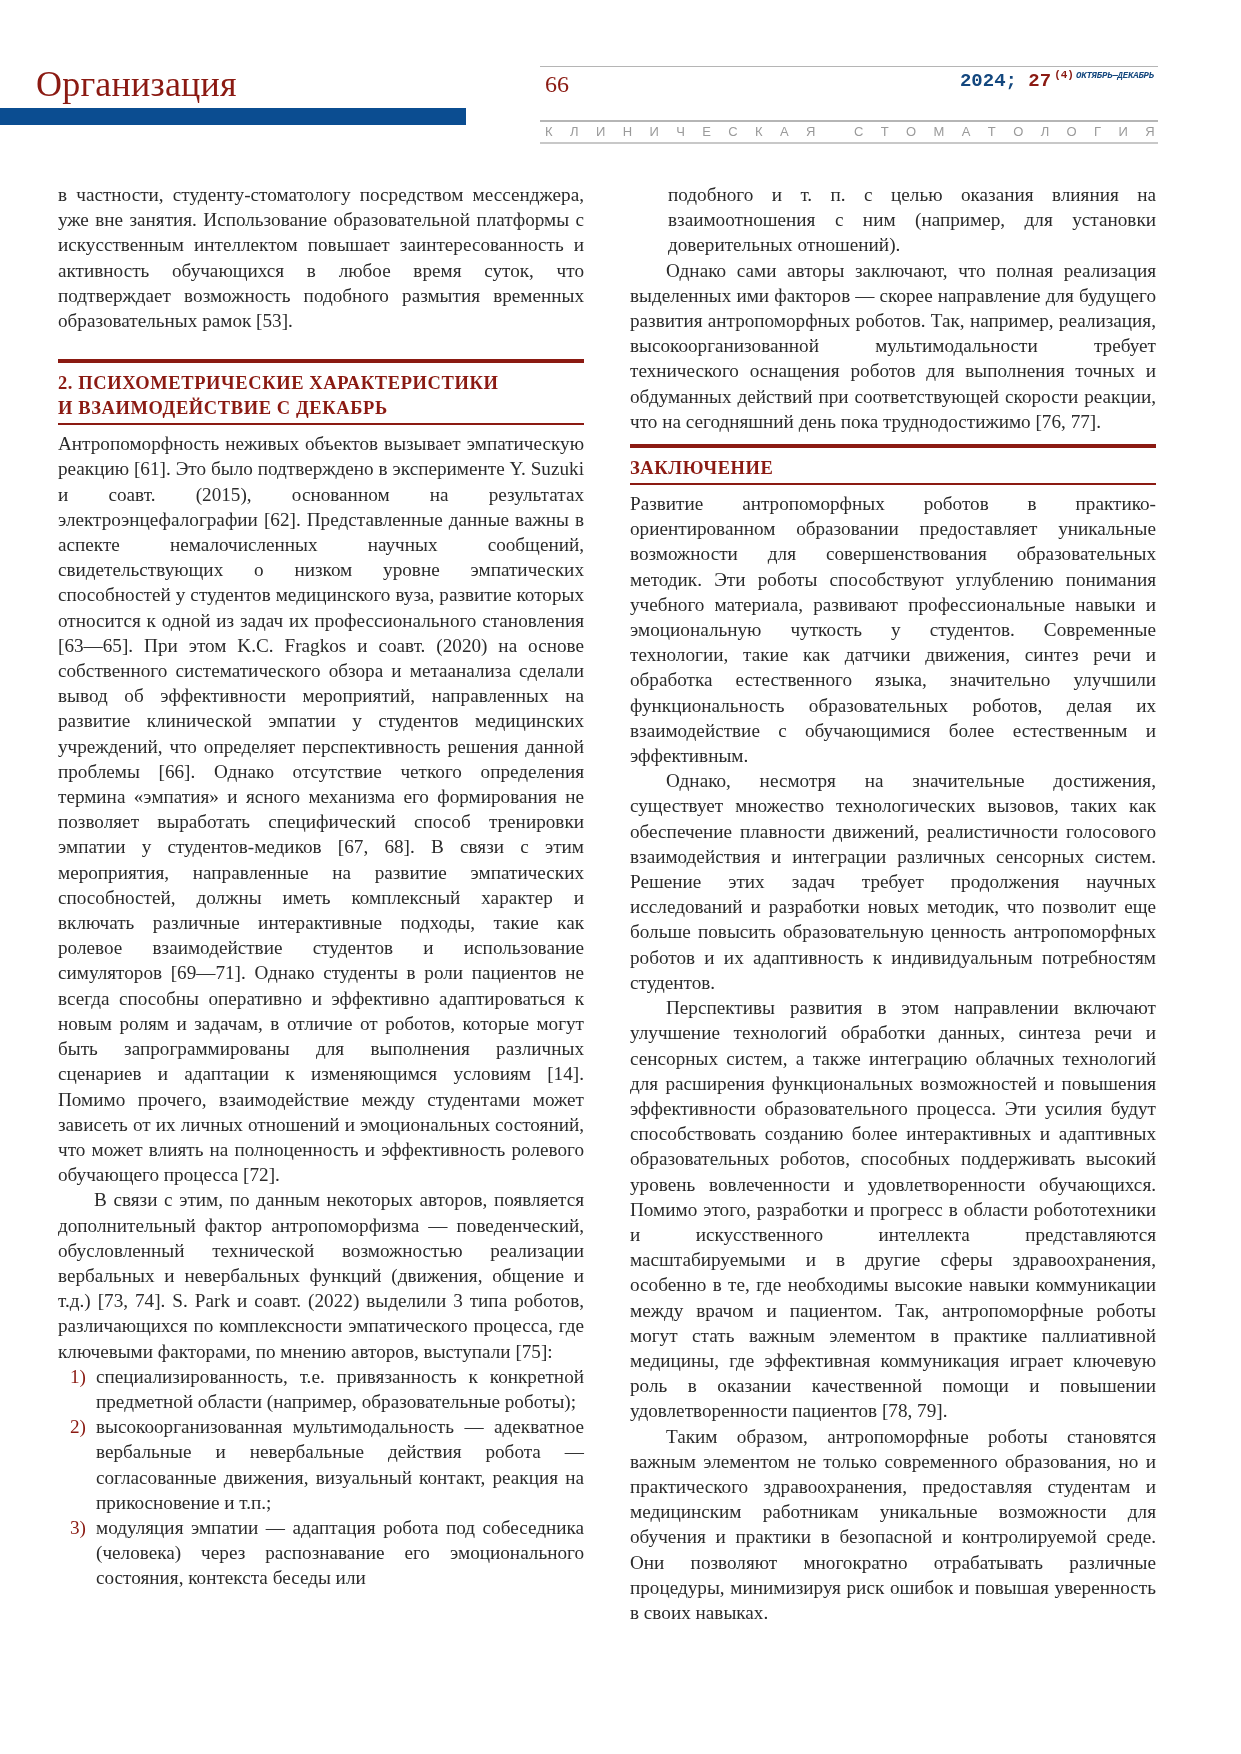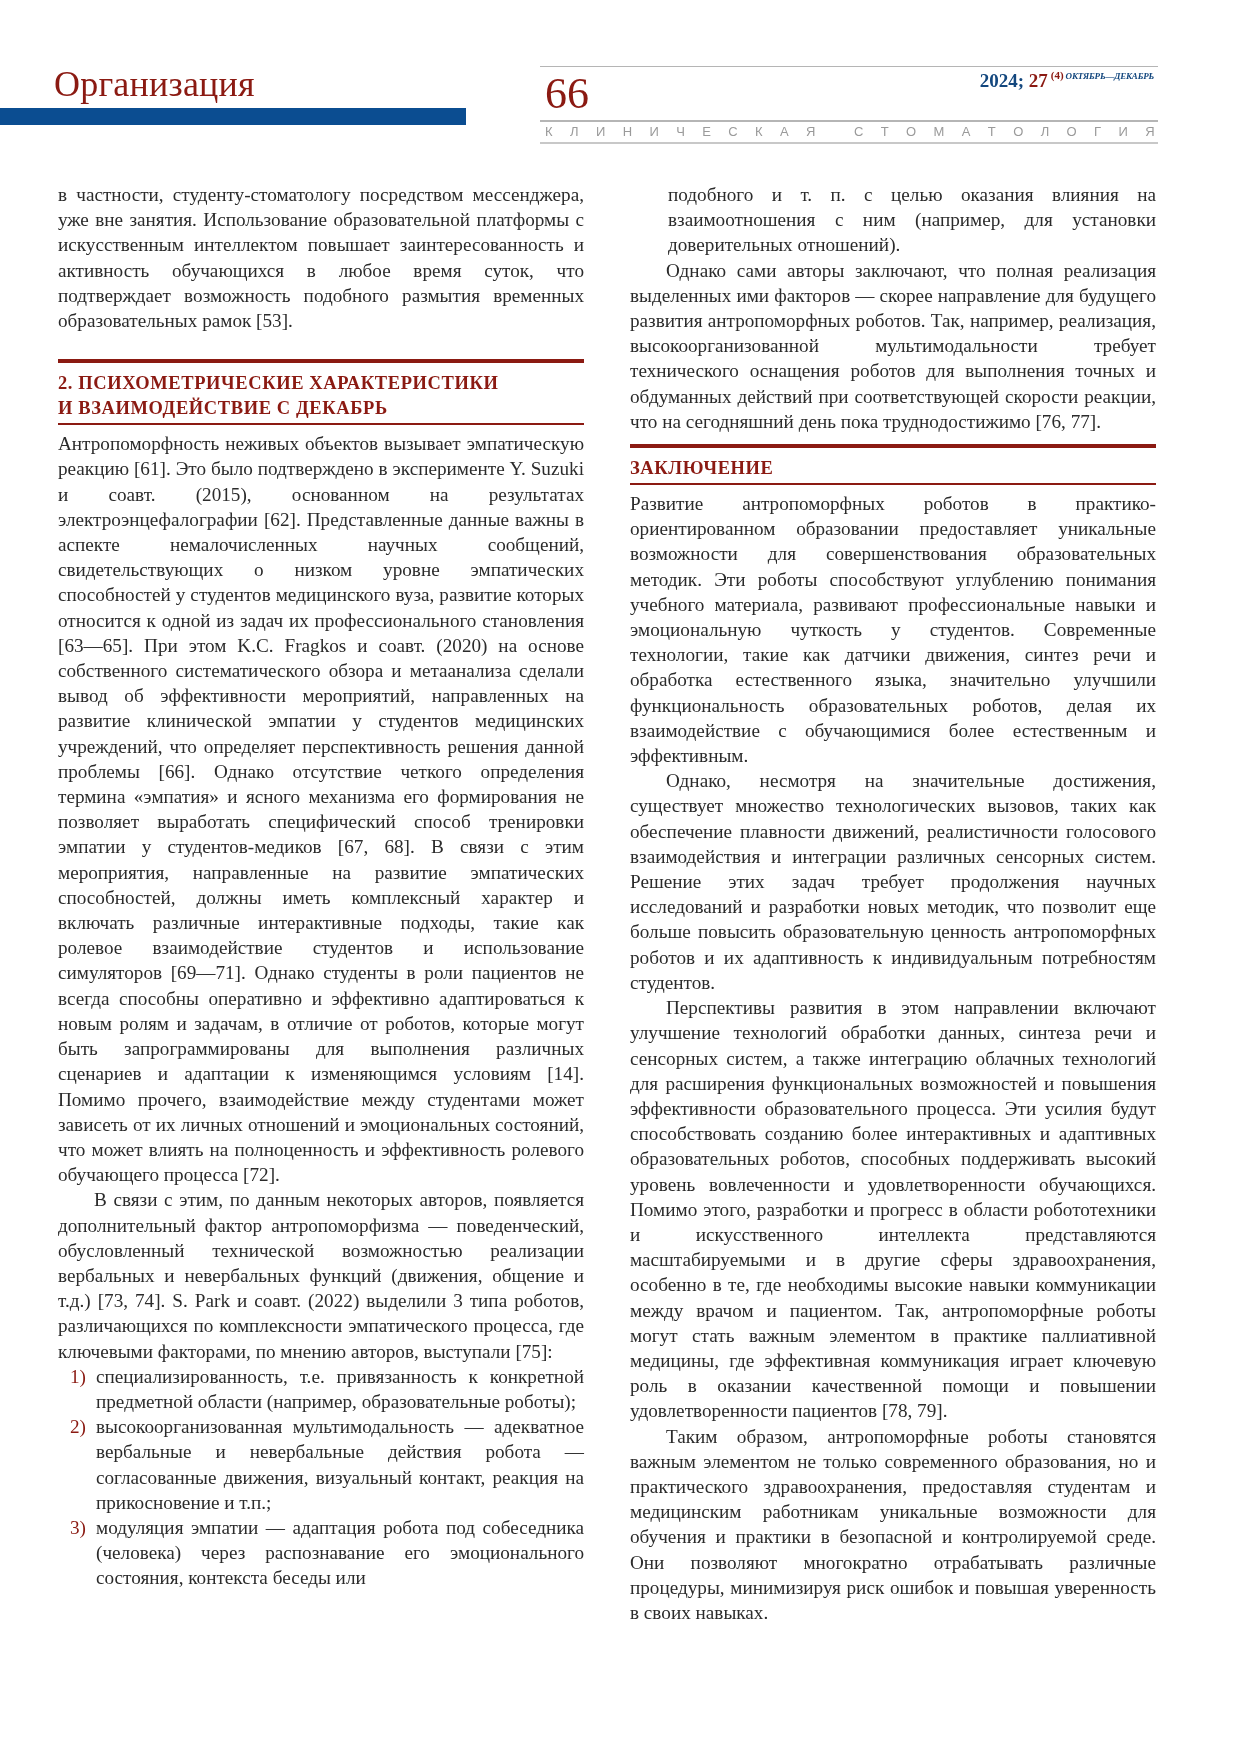--- a/index.html
+++ b/index.html
@@ -1,23 +1,23 @@
 <!DOCTYPE html>
 <html><head>
 <meta charset="utf-8">
 <style>
   html, body { margin:0; padding:0; background:#ffffff; }
   body { width:1241px; height:1754px; position:relative; overflow:hidden;
          font-family:"Liberation Serif", "DejaVu Serif", serif; color:#2b2b2b; }
   .hdr-section { position:absolute; left:36px; top:66px; font-size:36px; color:#8b1a12;
-         font-family:"Liberation Serif", serif; letter-spacing:0.2px; line-height:1;margin-left:18px; }
+         font-family:"Liberation Serif", serif; letter-spacing:0.2px; line-height:1; }
   .hdr-bar { position:absolute; left:0; top:108px; width:466px; height:17px; background:#0b4d91; }
   .hdr-rule-top { position:absolute; left:540px; top:66px; width:618px; height:1px; background:#b5b5b5; }
-  .hdr-page { position:absolute; left:545px; top:72px; font-size:44px; color:#8b1a12; line-height:1; }
-  .hdr-issue { position:absolute; right:87px; top:70px; font-family:Liberation Serif, serif;
+  .hdr-page { position:absolute; left:545px; top:72px; font-size:24px; color:#8b1a12; line-height:1; }
+  .hdr-issue { position:absolute; right:87px; top:70px; font-family:Liberation Mono, monospace;
          font-weight:bold; font-size:19px; color:#13477e; line-height:1; white-space:nowrap;text-align:center; }
   .hdr-issue .vol { color:#8b1a12; }
   .hdr-issue .num { color:#8b1a12; font-size:11px; vertical-align:8px; margin-left:3px; }
   .hdr-issue .months { color:#13477e; font-size:9px; font-style:italic; vertical-align:8px; margin-left:2px; letter-spacing:-0.2px; }
   .hdr-rule-mid { position:absolute; left:540px; top:120px; width:618px; height:2px; background:#b5b5b5; }
   .hdr-journal { position:absolute; left:545px; top:125px; width:610px; display:flex; justify-content:space-between;
          font-family:"Liberation Sans", sans-serif; font-size:13px; color:#9a9a9a; line-height:1; }
   .hdr-journal span { display:inline-block; }
   .hdr-rule-bot { position:absolute; left:540px; top:142px; width:618px; height:2px; background:#c8c8c8; }
 

